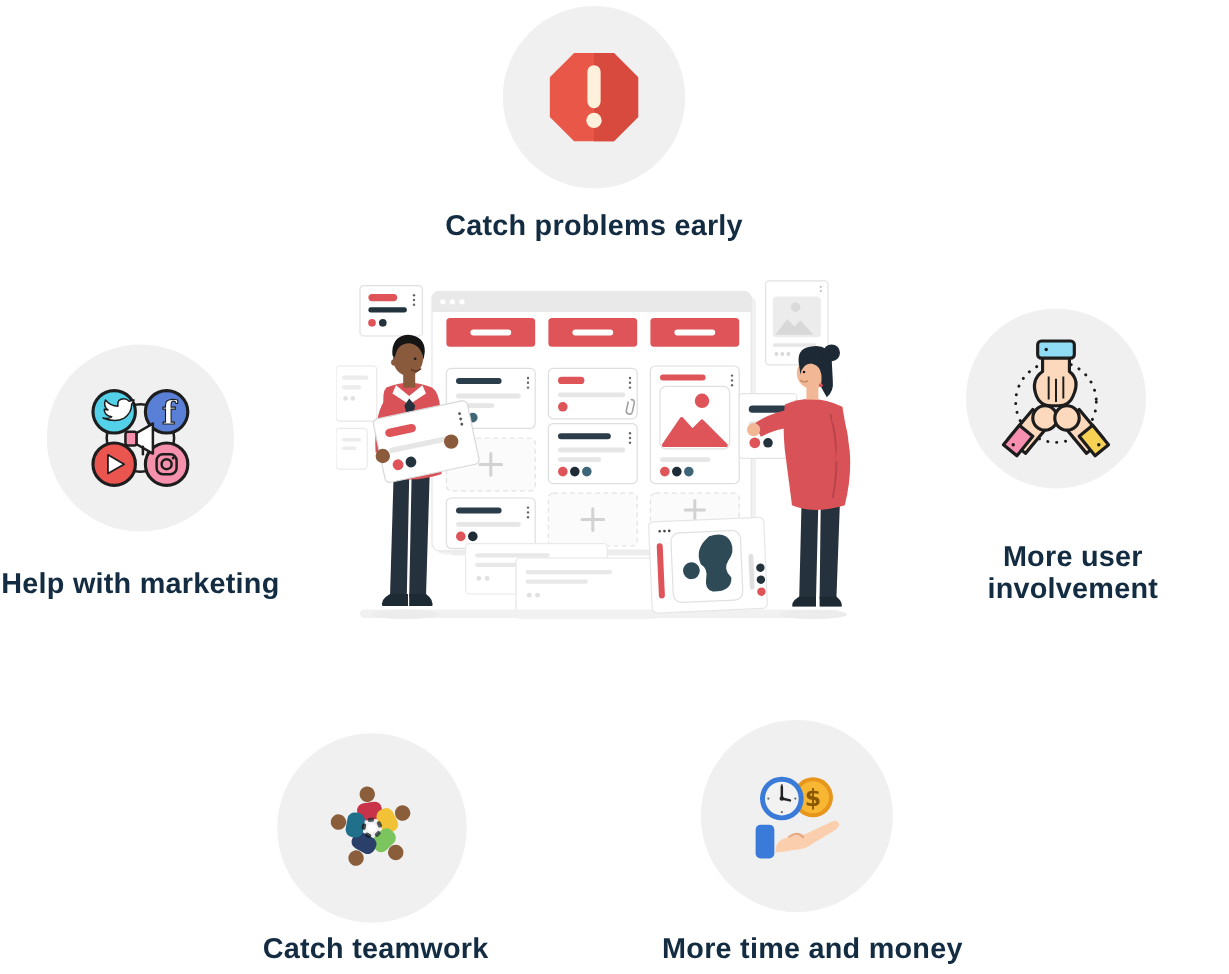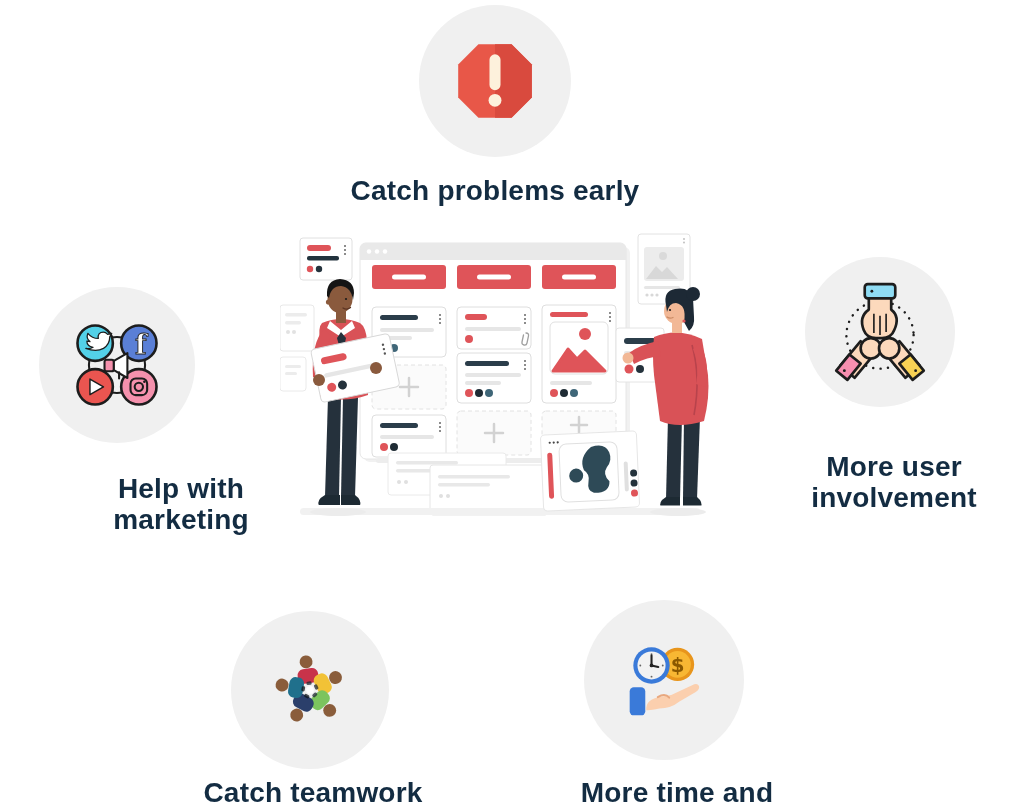--- a/index.html
+++ b/index.html
@@ -5,27 +5,27 @@
   html,body{margin:0;padding:0;background:#ffffff;}
   .canvas{
     position:relative;width:1024px;height:812px;overflow:hidden;
     background:#ffffff;font-family:"Liberation Sans",sans-serif;
   }
   .icon-circle{
     position:absolute;border-radius:50%;background:#f0f0f0;
     display:flex;align-items:center;justify-content:center;
   }
   .feature-label{
-    position:absolute;text-align:center;font-weight:800;font-size:28px;
+    position:absolute;text-align:center;font-weight:800;font-size:24px;
     color:#132c42;letter-spacing:.2px;line-height:1.1;
   }
   #circle-top{left:419px;top:5px;width:152px;height:152px;}
   #label-top{left:325px;top:176px;width:340px;}
   #circle-left{left:39px;top:287px;width:156px;height:156px;}
-  #label-left{left:16px;top:474px;width:234px;padding-left:48px;}
+  #label-left{left:0px;top:474px;width:234px;}
   #circle-right{left:805px;top:257px;width:150px;height:150px;}
   #label-right{left:763px;top:452px;width:262px;}
   #circle-bl{left:231px;top:611px;width:158px;height:158px;}
   #label-bl{left:195px;top:778px;width:236px;}
   #circle-br{left:584px;top:600px;width:160px;height:160px;}
   #label-br{left:550px;top:778px;width:254px;}
   #illustration{position:absolute;left:280px;top:225px;}
 </style>
 </head>
 <body>

